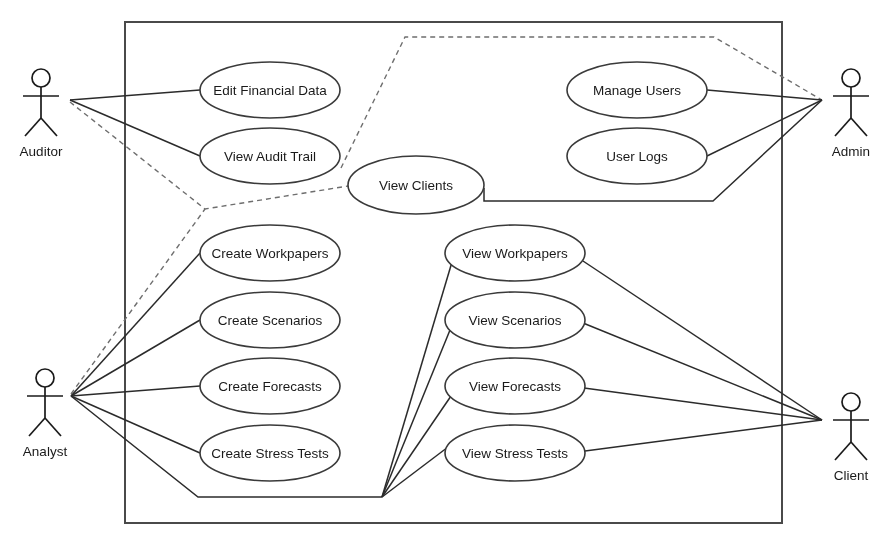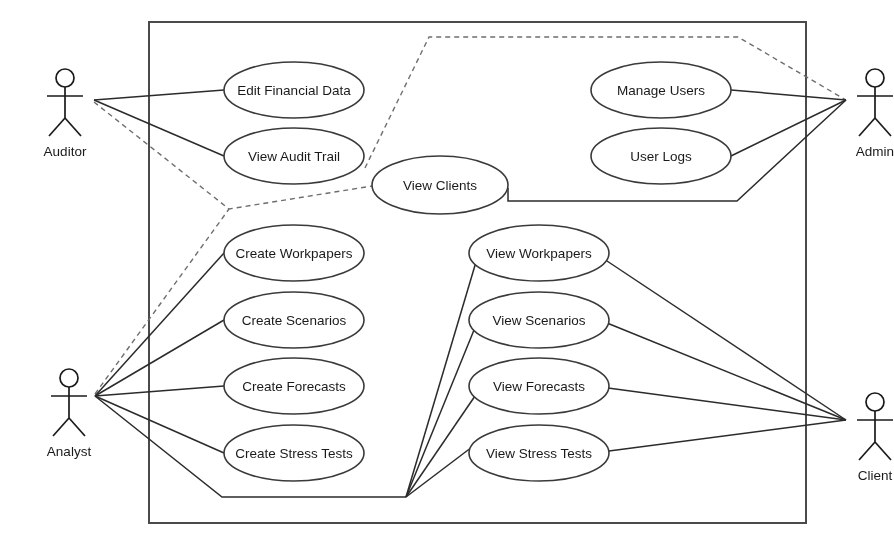--- a/index.html
+++ b/index.html
@@ -11,21 +11,20 @@
   body {
     width: 894px;
     height: 546px;
     font-family: "Liberation Sans", sans-serif;
     overflow: hidden;
   }
   #diagram-root {
     position: relative;
     width: 802px;
     height: 546px;
-    padding-left: 24px;
   }
   svg#uml-canvas {
     display: block;
     width: 894px;
     height: 546px;
   }
   .usecase-ellipse {
     fill: #ffffff;
     stroke: #3a3a3a;
     stroke-width: 1.6;

